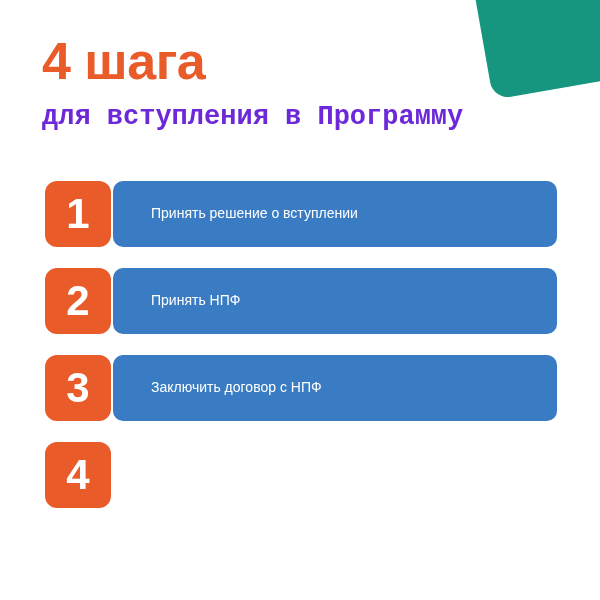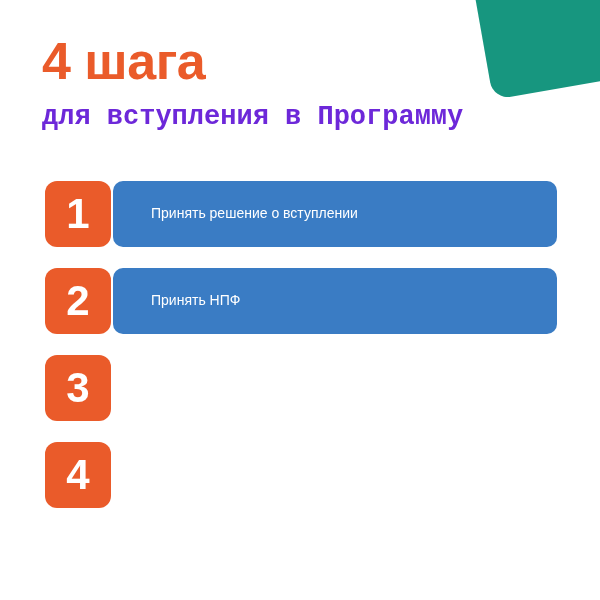--- a/index.html
+++ b/index.html
@@ -126,20 +126,23 @@
     </div>
 
     <div class="step">
       <div class="step-bar">
         <div class="step-text">Принять НПФ</div>
       </div>
       <div class="step-badge">2</div>
     </div>
 
     <div class="step">
+      <div class="step-bar">
+        <div class="step-text">Заключить договор с НПФ</div>
+      </div>
       <div class="step-badge">3</div>
     </div>
 
     <div class="step">
       <div class="step-badge">4</div>
     </div>
 
   </div>
 </div>
 

